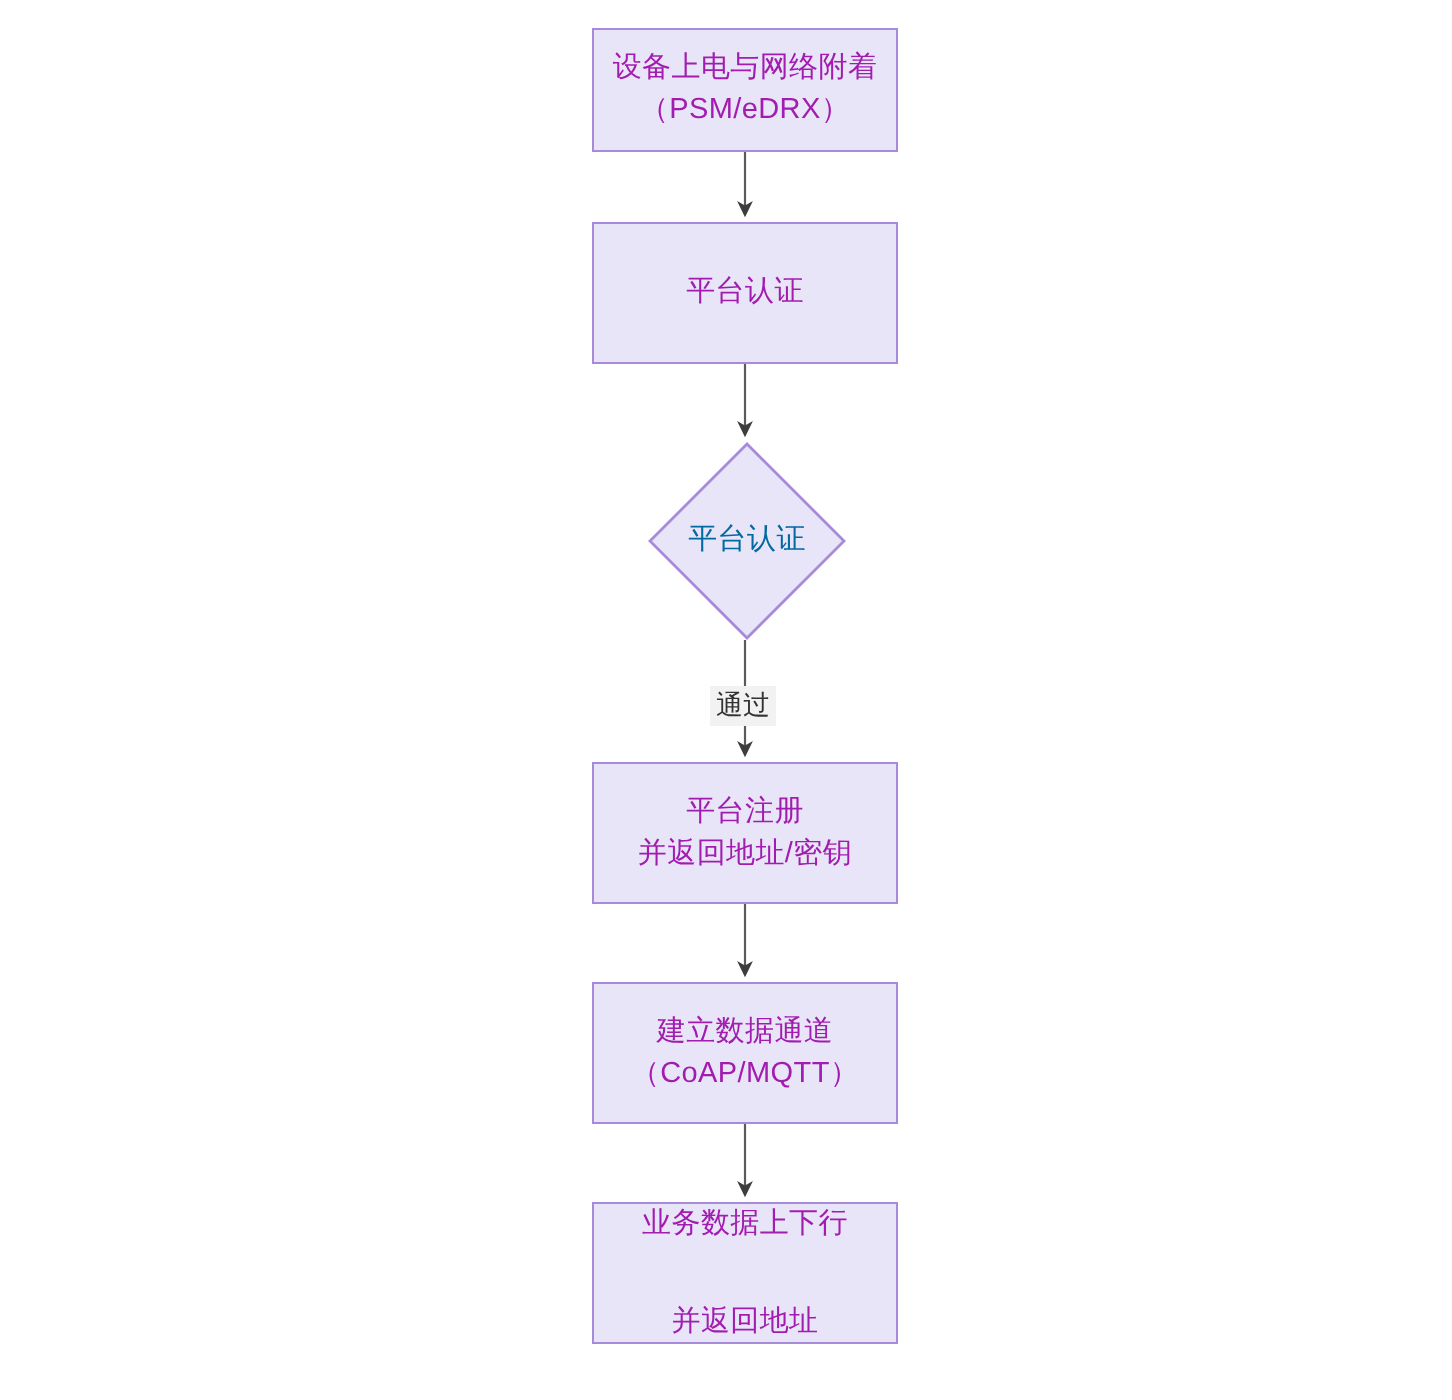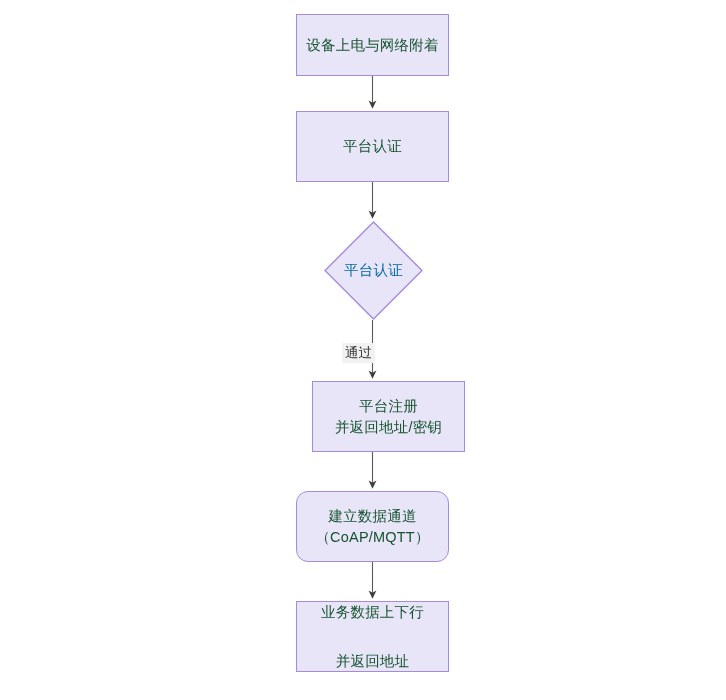--- a/index.html
+++ b/index.html
@@ -28,21 +28,21 @@
     flex-direction: column;
     align-items: center;
     justify-content: center;
     text-align: center;
   }
   .node-rect {
     background: #e8e5f8;
     border: 1.4px solid #a78bda;
   }
   .node-text {
-    color: #14532d;
+    color: #a21caf;
     font-size: 14.5px;
     line-height: 21px;
     letter-spacing: 0.2px;
     white-space: pre;
     pointer-events: none;
   }
   .node-diamond-wrap {
     position: absolute;
     display: flex;
     align-items: center;
@@ -109,41 +109,42 @@
       <line x1="372.5" y1="452" x2="372.5" y2="484.5" stroke="#5a5a5a" stroke-width="1.1" marker-end="url(#arrowhead)"></line>
     </g>
 
     <g>
       <line x1="372.5" y1="562" x2="372.5" y2="594.5" stroke="#5a5a5a" stroke-width="1.1" marker-end="url(#arrowhead)"></line>
     </g>
   </svg>
 
   <div class="node node-rect" style="left:296px; top:14px; width:153px; height:62px;">
     <div class="node-text">设备上电与网络附着</div>
+    <div class="node-text">（PSM/eDRX）</div>
   </div>
 
   <div class="node node-rect" style="left:296px; top:111px; width:153px; height:71px;">
     <div class="node-text">平台认证</div>
   </div>
 
   <div class="node-diamond-wrap" style="left:324px; top:221px; width:99px; height:99px;">
     <svg class="diamond-svg" width="99" height="99" viewBox="0 0 99 99" xmlns="http://www.w3.org/2000/svg">
       <polygon points="49.5,1 98,49.5 49.5,98 1,49.5" fill="#e8e5f8" stroke="#a78bda" stroke-width="1.4"></polygon>
     </svg>
     <div class="diamond-label">平台认证</div>
   </div>
 
-  <div class="edge-label" style="left:342px; top:343px;">通过</div>
+  <div class="edge-label" style="left:355px; top:343px;">通过</div>
 
-  <div class="node node-rect" style="left:312px; top:381px; width:153px; height:71px;">
+  <div class="node node-rect" style="left:296px; top:381px; width:153px; height:71px;">
     <div class="node-text">平台注册</div>
     <div class="node-text">并返回地址/密钥</div>
   </div>
 
-  <div class="node node-rect" style="left:296px; top:491px; width:153px; height:71px;border-radius:12px;">
+  <div class="node node-rect" style="left:296px; top:491px; width:153px; height:71px;">
     <div class="node-text">建立数据通道</div>
     <div class="node-text">（CoAP/MQTT）</div>
   </div>
 
   <div class="node node-rect" style="left:296px; top:601px; width:153px; height:71px;gap:28px;">
     <div class="node-text">业务数据上下行</div>
     <div class="node-text">并返回地址</div>
   </div>
 
 </div>

